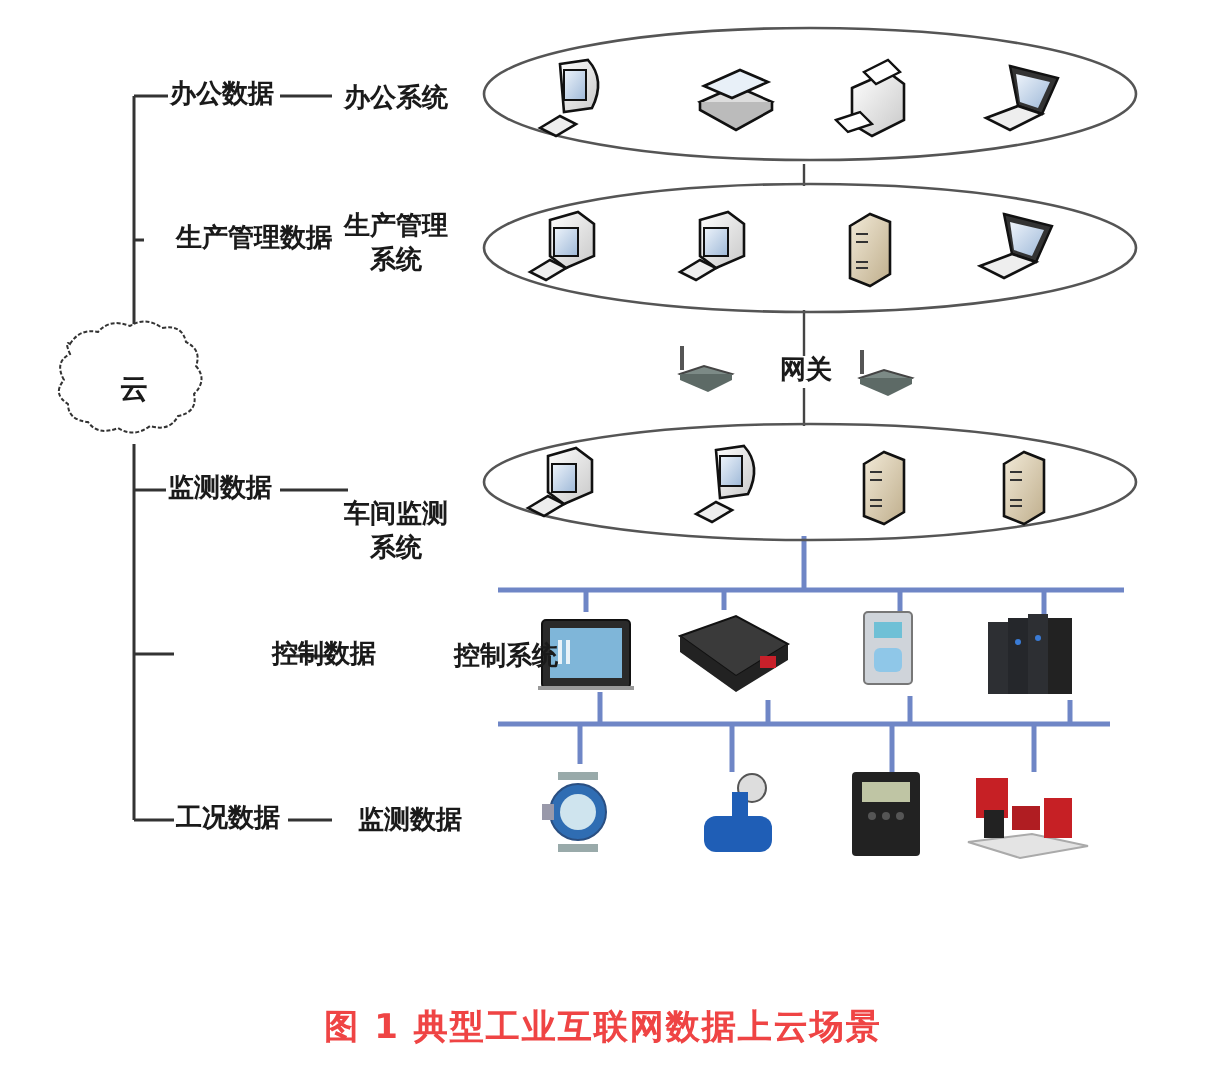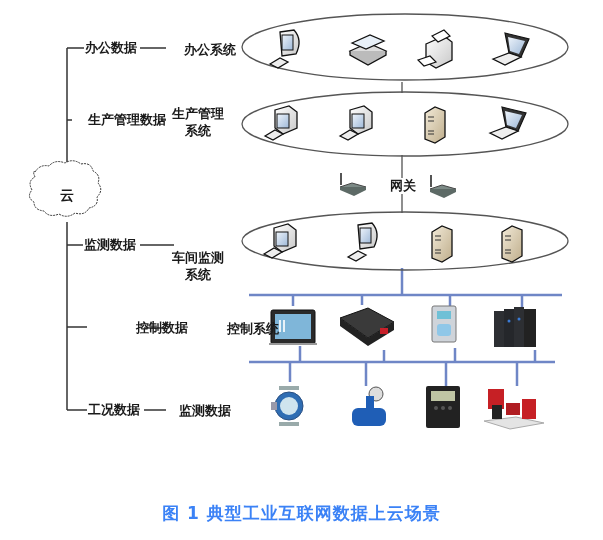--- a/index.html
+++ b/index.html
@@ -2,21 +2,21 @@
 <html><head>
 <meta charset="utf-8">
 <style>
   html, body { margin:0; padding:0; background:#ffffff; }
   body { width:603px; height:540px; position:relative; overflow:hidden;
          font-family:"DejaVu Sans", "Liberation Sans", sans-serif; color:#1a1a1a; }
   .lbl { position:absolute; font-size:13px; font-weight:bold; line-height:16px; white-space:nowrap; }
   .sys { position:absolute; font-size:13px; font-weight:bold; line-height:17px; text-align:center; }
   svg.main { position:absolute; left:0; top:0; }
   .caption { position:absolute; left:0; width:603px; top:502px; text-align:center;
-             font-size:17px; font-weight:bold; letter-spacing:1px; color:#3b82f6; }
+             font-size:17px; font-weight:bold; letter-spacing:1px; color:#ef4444; }
 </style>
 </head>
 <body>
 
 <svg class="main" width="603" height="540" viewBox="0 0 603 540">
   <defs>
     <linearGradient id="scr" x1="0" y1="0" x2="1" y2="1">
       <stop offset="0" stop-color="#eef4fb"></stop>
         <stop offset="1" stop-color="#9fb9d8"></stop>
     </linearGradient>
@@ -202,21 +202,21 @@
 </svg>
 
 <div class="lbl" style="left:60px; top:187px; font-size:14px;">云</div>
 
 <div class="lbl" style="left:85px; top:40px;">办公数据</div>
 <div class="lbl" style="left:74px; top:112px;margin-left:14px;">生产管理数据</div>
 <div class="lbl" style="left:84px; top:237px;">监测数据</div>
 <div class="lbl" style="left:88px; top:320px;margin-left:48px;">控制数据</div>
 <div class="lbl" style="left:88px; top:402px;">工况数据</div>
 
-<div class="sys" style="left:172px; top:41px;margin-left:12px;">
+<div class="sys" style="left:172px; top:41px;">
   <div>办公系统</div>
 </div>
 <div class="sys" style="left:172px; top:105px;">
   <div>生产管理</div>
   <div>系统</div>
 </div>
 <div class="sys" style="left:172px; top:229px;margin-top:20px;">
   <div>车间监测</div>
   <div>系统</div>
 </div>

